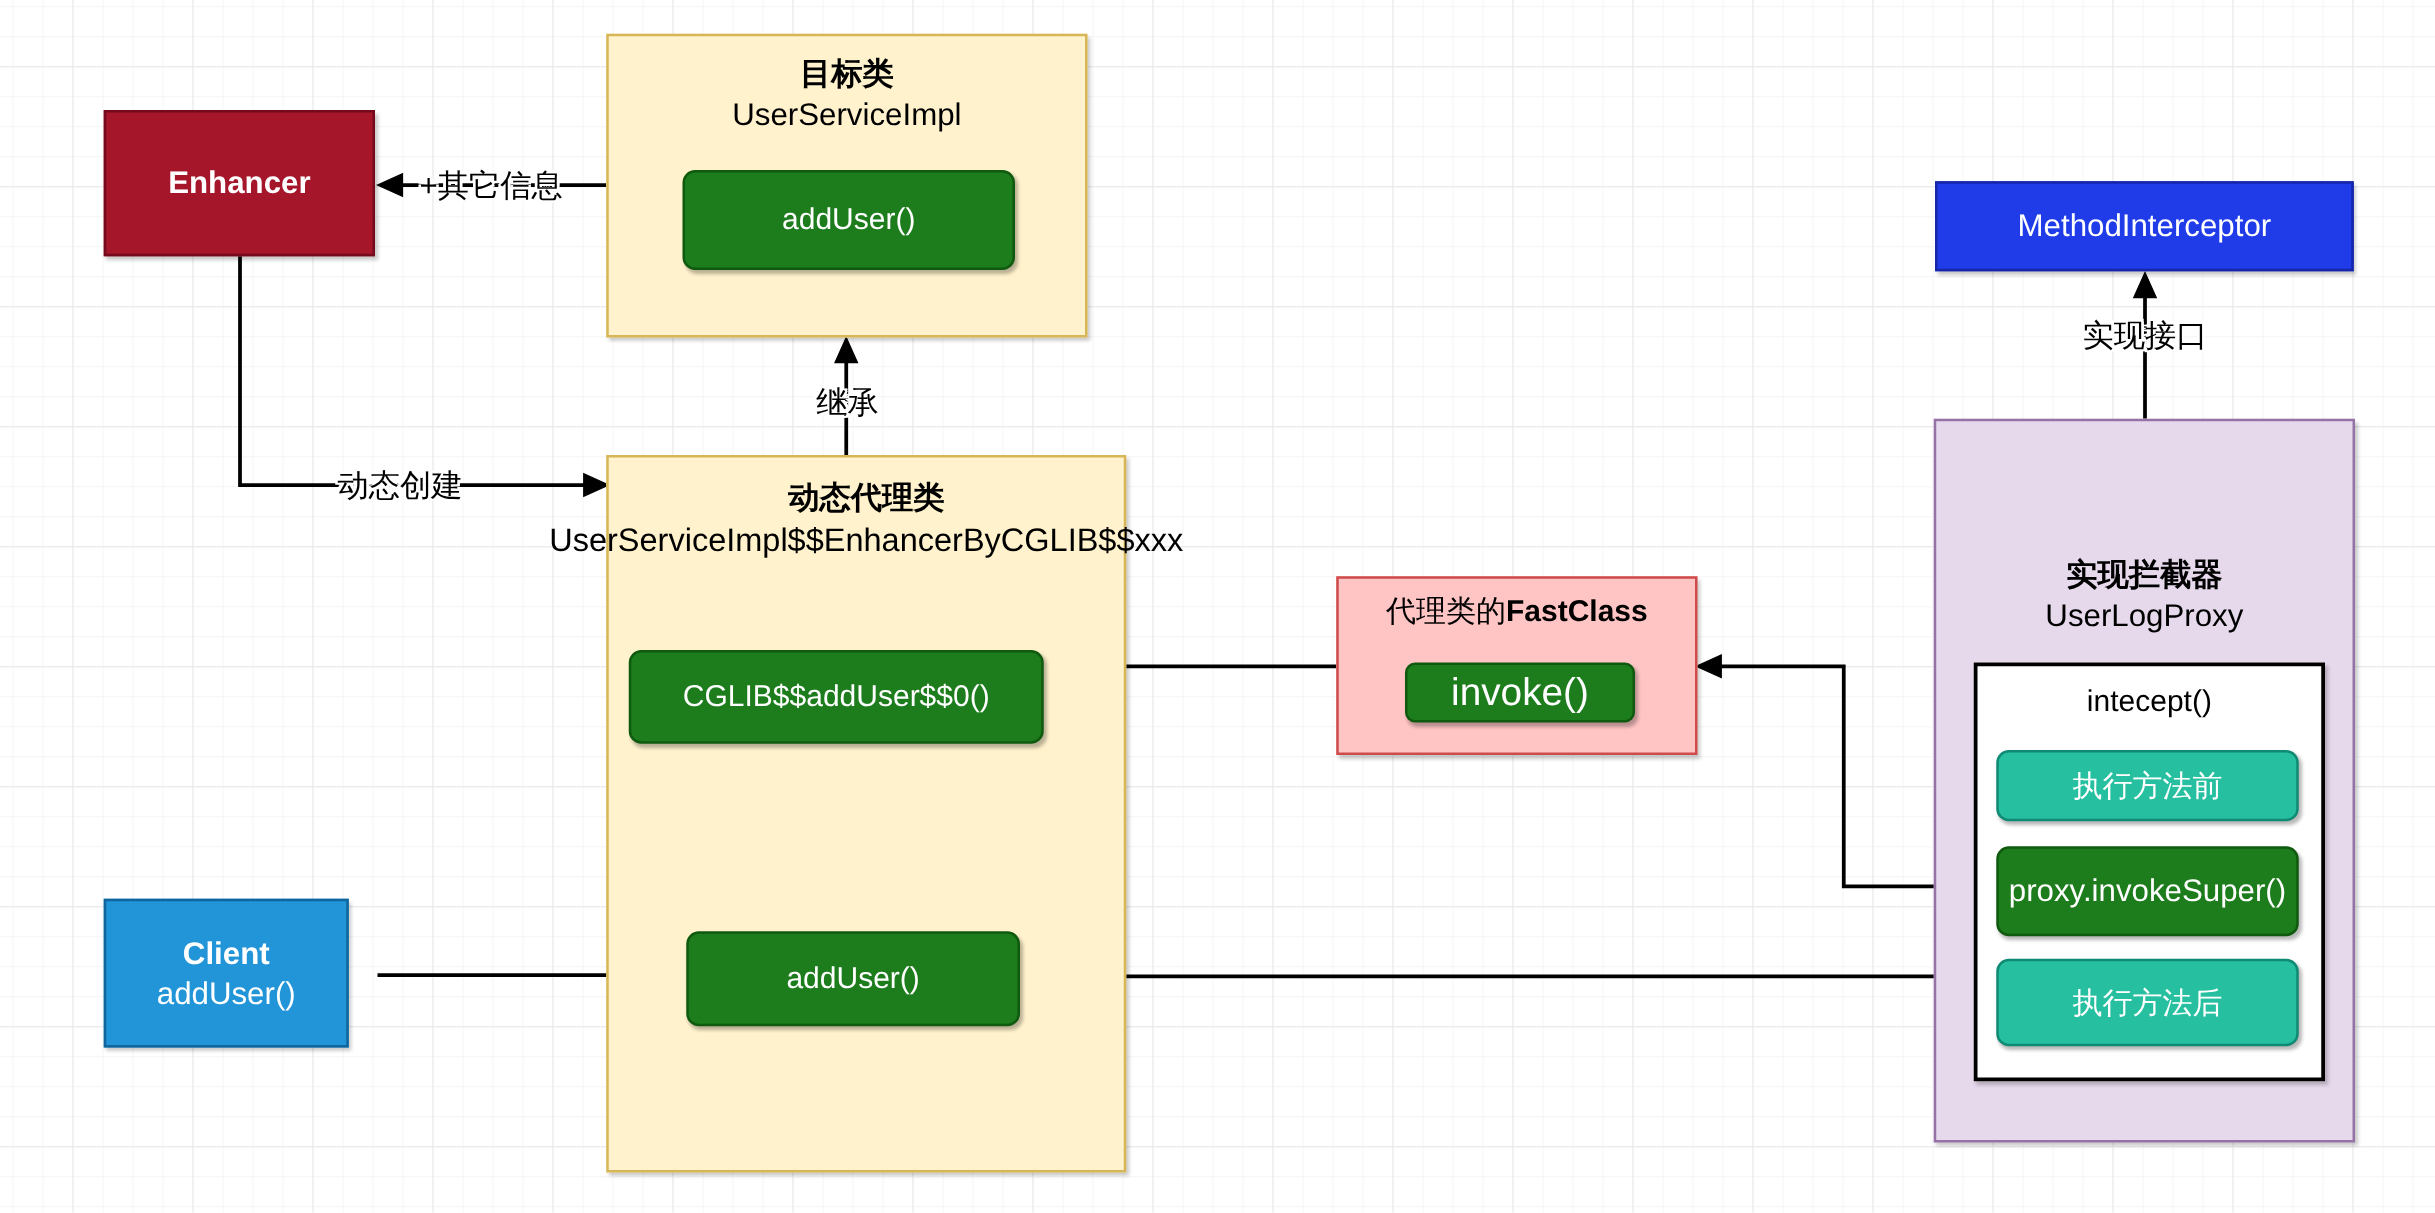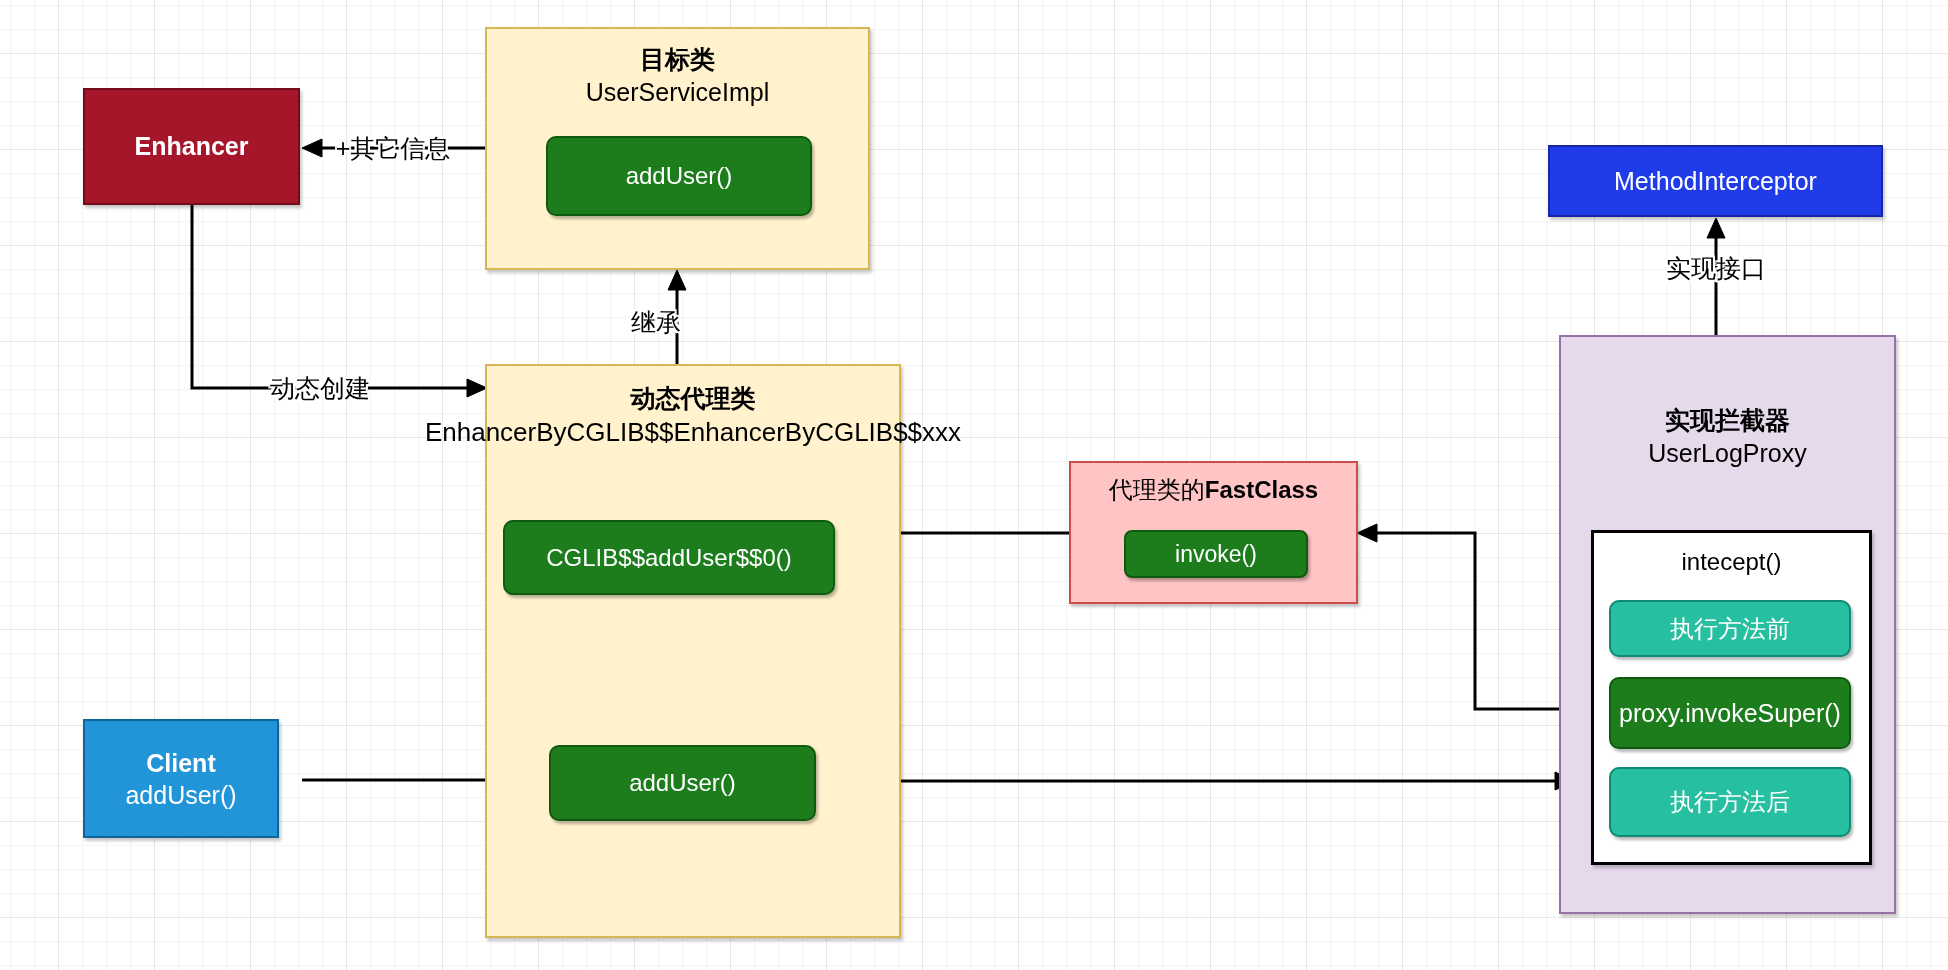--- a/index.html
+++ b/index.html
@@ -32,24 +32,24 @@
   #target{left:485px;top:27px;width:385px;height:243px;padding-top:14px;}
   #target-adduser{left:59px;top:107px;width:266px;height:80px;}
   #proxy{left:485px;top:364px;width:416px;height:574px;padding-top:16px;}
   #proxy-subtitle{position:absolute;left:50%;top:50px;transform:translateX(-50%);
       white-space:nowrap;font-size:26px;line-height:33px;}
   #proxy-cglib{left:16px;top:154px;width:332px;height:75px;}
   #proxy-adduser{left:62px;top:379px;width:267px;height:76px;}
   #fastclass{left:1069px;top:461px;width:289px;height:143px;background:#ffc4c4;border:2px solid #ce4b4b;padding-top:12px;}
   #fastclass .fc-title{font-size:24px;line-height:30px;}
   #fastclass .fc-title b{font-weight:bold;}
-  #fastclass-invoke{left:53px;top:67px;width:184px;height:48px;border-radius:8px;font-size:23px;}
+  #fastclass-invoke{left:53px;top:67px;width:184px;height:48px;border-radius:8px;font-size:31px;}
   #mi{left:1548px;top:145px;width:335px;height:72px;background:#1f3ce8;border:2px solid #1726a8;}
   #mi .subtitle{color:#fff;}
-  #interceptor{left:1547px;top:335px;width:337px;height:579px;background:#e6d9ec;border:2px solid #9673a6;padding-top:67px;margin-left:12px;}
+  #interceptor{left:1547px;top:335px;width:337px;height:579px;background:#e6d9ec;border:2px solid #9673a6;padding-top:107px;}
   #intercept-box{left:30px;top:193px;width:281px;height:335px;background:#fff;border:3px solid #000;padding-top:12px;}
   #intercept-box .subtitle{font-size:24px;}
   #step-before{left:15px;top:67px;width:242px;height:57px;}
   #step-super{left:15px;top:144px;width:242px;height:72px;font-size:25px;}
   #step-after{left:15px;top:234px;width:242px;height:70px;}
   #client{left:83px;top:719px;width:196px;height:119px;background:#2295d8;border:2px solid #10669c;}
   #client .title,#client .subtitle{color:#fff;line-height:32px;}
   .edge-label{position:absolute;transform:translate(-50%,-50%);font-size:25px;color:#000;
       white-space:nowrap;
       text-shadow:-2px -2px 0 #fff,2px -2px 0 #fff,-2px 2px 0 #fff,2px 2px 0 #fff,
@@ -101,21 +101,21 @@
 </div>
 
 <div class="shape container yellow" id="target">
   <div class="title">目标类</div>
   <div class="subtitle">UserServiceImpl</div>
   <div class="btn green" id="target-adduser">addUser()</div>
 </div>
 
 <div class="shape container yellow" id="proxy">
   <div class="title">动态代理类</div>
-  <div class="subtitle" id="proxy-subtitle">EnhancerByCGLIB$$EnhancerByCGLIB$$xxx</div>
+  <div class="subtitle" id="proxy-subtitle">UserServiceImpl$$EnhancerByCGLIB$$xxx</div>
   <div class="btn green" id="proxy-cglib">CGLIB$$addUser$$0()</div>
   <div class="btn green" id="proxy-adduser">addUser()</div>
 </div>
 
 <div class="shape container" id="fastclass">
   <div class="fc-title"><span>代理类的</span><b>FastClass</b></div>
   <div class="btn green" id="fastclass-invoke">invoke()</div>
 </div>
 
 <div class="shape" id="mi">
@@ -133,14 +133,14 @@
   </div>
 </div>
 
 <div class="shape" id="client">
   <div class="title">Client</div>
   <div class="subtitle">addUser()</div>
 </div>
 
 <div class="edge-label" style="left:393px;top:148px;">+其它信息</div>
 <div class="edge-label" style="left:320px;top:388px;">动态创建</div>
-<div class="edge-label" style="left:656px;top:322px;">继承</div>
+<div class="edge-label" style="left:678px;top:322px;">继承</div>
 <div class="edge-label" style="left:1716px;top:268px;">实现接口</div>
 
 </body></html>

